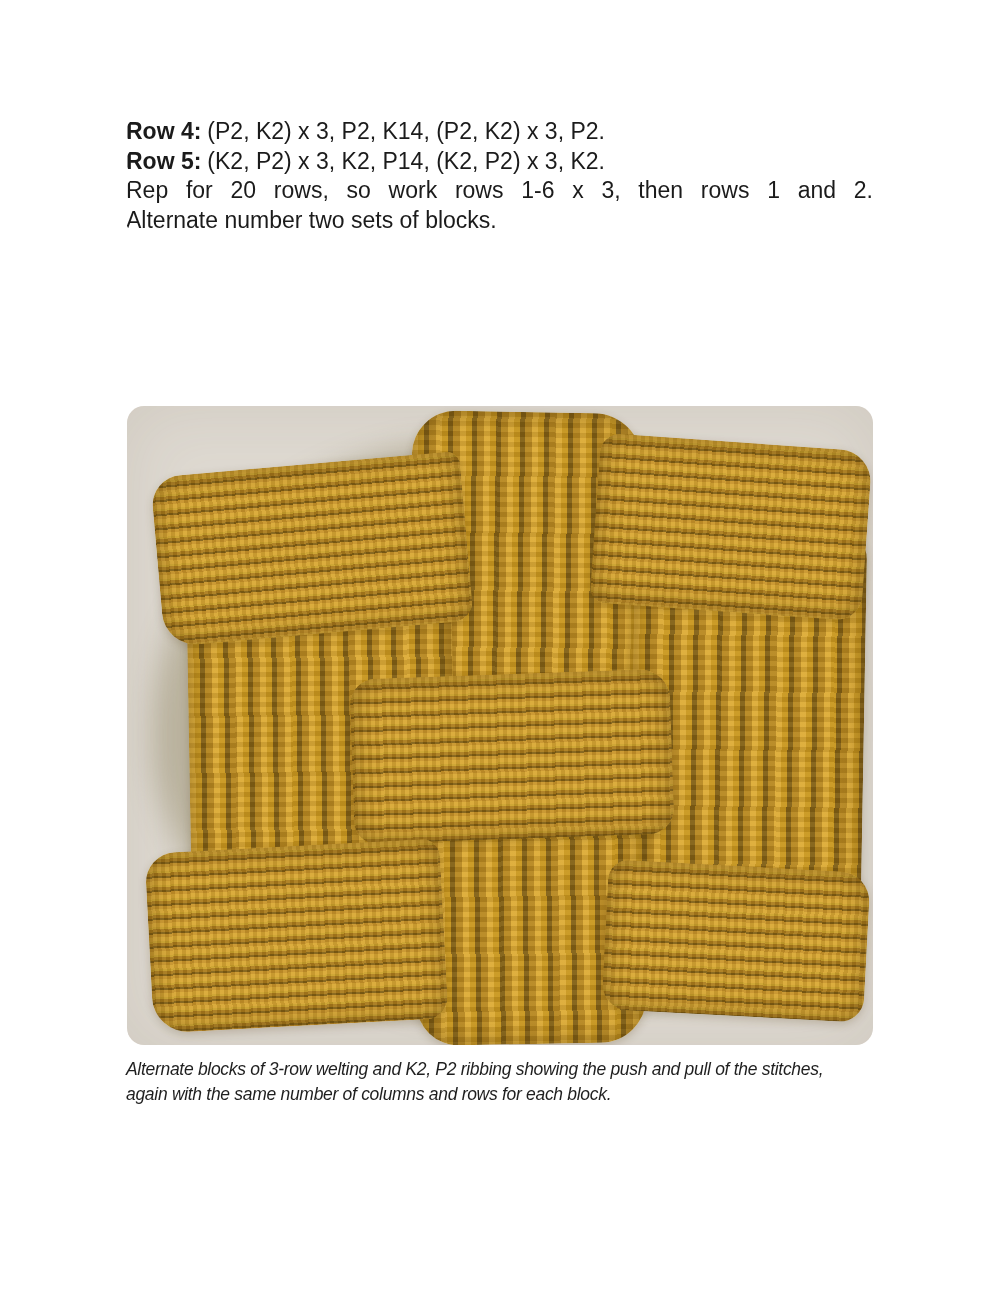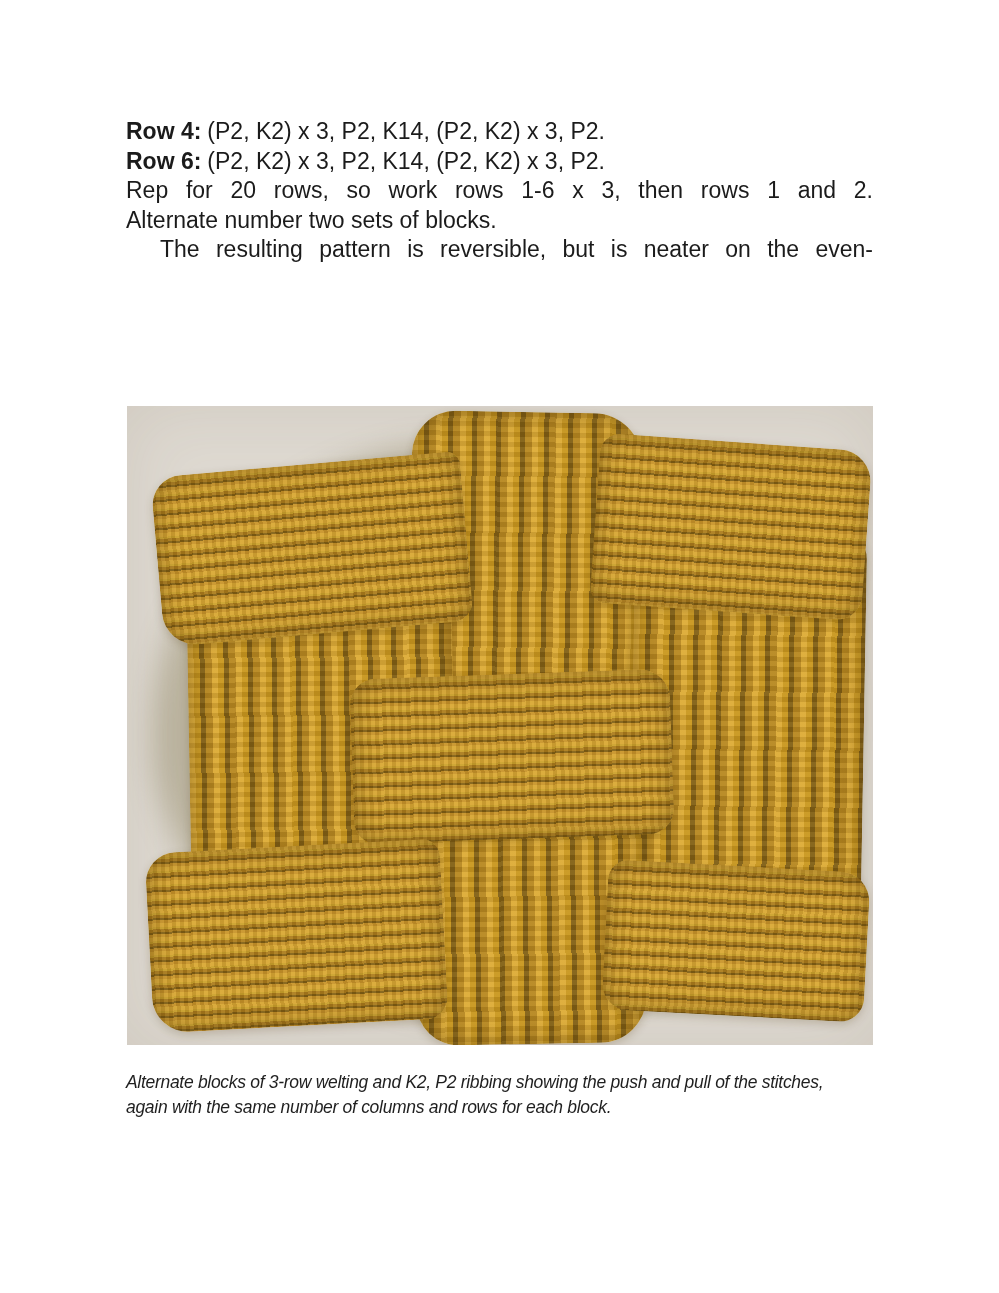--- a/index.html
+++ b/index.html
@@ -1,15 +1,15 @@
 <!DOCTYPE html>
 <html><head>
 <meta charset="utf-8">
 <style>
-  * { margin: 0; padding: 0; box-sizing: border-box; }
+  * { margin: 0; padding: 0; box-sizing: border-box; border-radius: 17px; }
   html, body { background: #ffffff; }
   .page {
     position: relative;
     width: 999px;
     height: 1293px;
     background: #ffffff;
     overflow: hidden;
     font-family: "Liberation Sans", sans-serif;
     color: #1b1b1b;
   }
@@ -65,35 +65,33 @@
   .caption {
     position: absolute;
     left: 126px;
     top: 1057px;
     width: 780px;
     font-size: 17.5px;
     line-height: 24.5px;
     font-style: italic;
     letter-spacing: -0.3px;
     color: #1f1f1f;
-    margin-top: 13px;
   }
   .cap-line { white-space: nowrap; }
 </style>
 </head>
 <body>
 
 <div class="page">
 
   <div class="text-block">
     <div class="line"><span class="b">Row 4:</span><span class="rt">(P2, K2) x 3, P2, K14, (P2, K2) x 3, P2.</span></div>
-    <div class="line"><span class="b">Row 6:</span><span class="rt">(P2, K2) x 3, P2, K14, (P2, K2) x 3, P2.</span></div>
+    <div class="line"><span class="b">Row 5:</span><span class="rt">(K2, P2) x 3, K2, P14, (K2, P2) x 3, K2.</span></div>
     <div class="line just">Rep for 20 rows, so work rows 1-6 x 3, then rows 1 and 2.</div>
     <div class="line">Alternate number two sets of blocks.</div>
-    <div class="line just indent">The resulting pattern is reversible, but is neater on the even-</div>
   </div>
 
   <div class="photo">
     <div class="swatch-shadow"></div>
 
     <div class="blk rib" style="left:283px; top:6px; width:230px; height:300px; border-radius:44px 48px 18px 18px; transform:rotate(1deg);"></div>
     <div class="blk rib" style="left:62px; top:185px; width:265px; height:305px; border-radius:30px 26px 30px 36px; transform:rotate(-1deg);"></div>
     <div class="blk rib" style="left:505px; top:120px; width:232px; height:390px; border-radius:26px 32px 30px 26px; transform:rotate(1deg);"></div>
     <div class="blk rib" style="left:288px; top:400px; width:230px; height:238px; border-radius:16px 16px 46px 42px; transform:rotate(-1deg);"></div>
 

